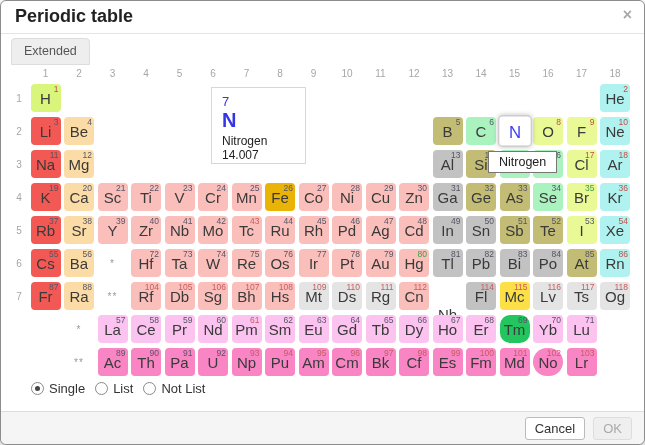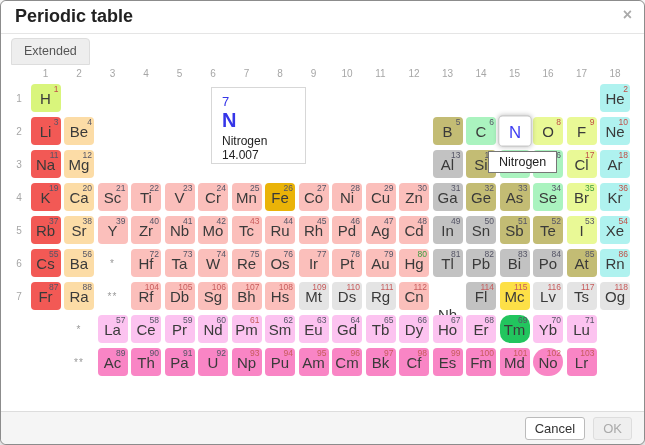--- a/index.html
+++ b/index.html
@@ -559,18 +559,32 @@
 
   <div class="detail">
     <div class="dnum">7</div>
     <div class="dsym">N</div>
     <div class="dname">Nitrogen</div>
     <div class="dmass">14.007</div>
   </div>
 
   <div class="tooltip">Nitrogen</div>
 
+  <div class="radios">
+      <span class="radio-item">
+        <span class="rdot checked"></span>
+        <span>Single</span>
+      </span>
+      <span class="radio-item">
+        <span class="rdot"></span>
+        <span>List</span>
+      </span>
+      <span class="radio-item">
+        <span class="rdot"></span>
+        <span>Not List</span>
+      </span>
+    </div>
 
   <div class="ftr">
     <button class="btn cancel">Cancel</button>
     <button class="btn ok" disabled="">OK</button>
   </div>
 </div>
 
 </body></html>

